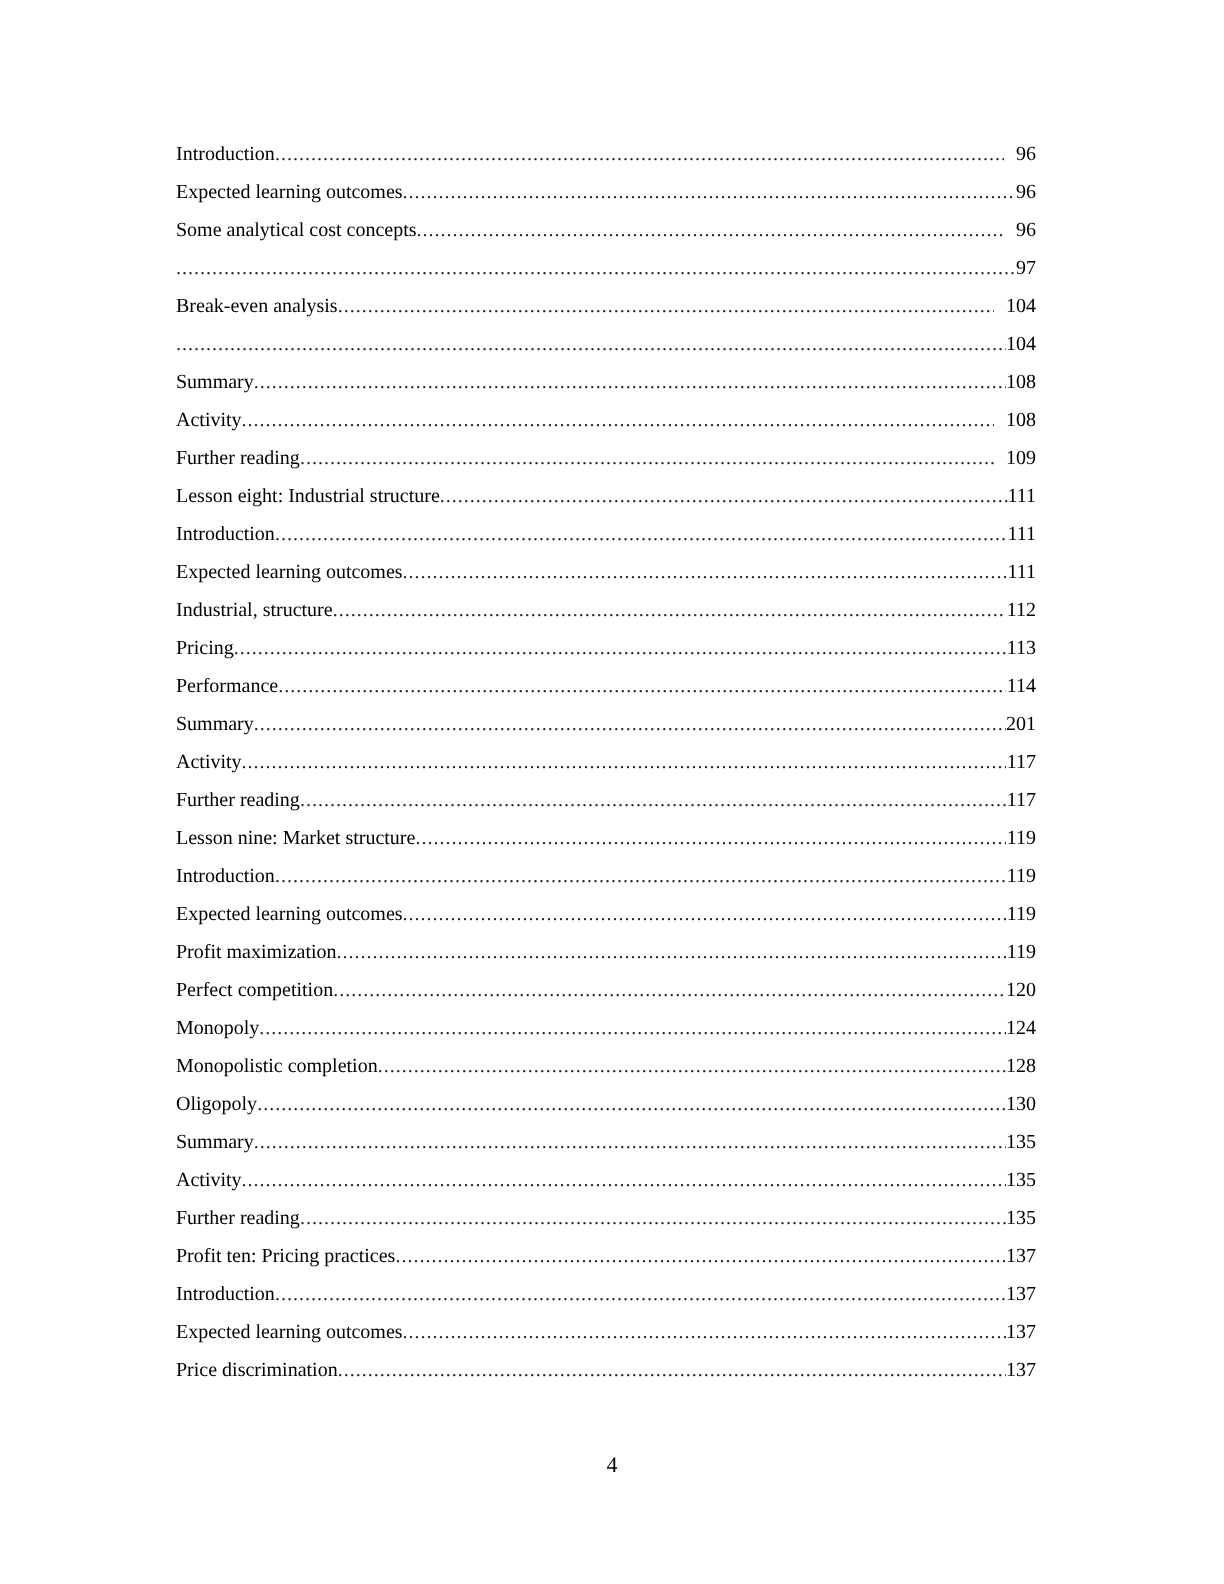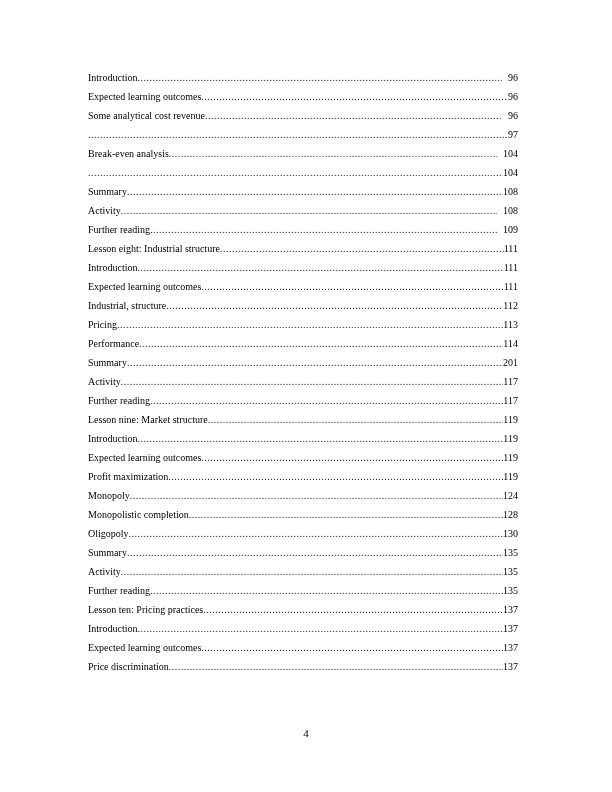--- a/index.html
+++ b/index.html
@@ -22,21 +22,21 @@
       <span class="label">Introduction</span>
       <span class="leader"></span>
       <span class="num">96</span>
     </div>
     <div class="row">
       <span class="label">Expected learning outcomes</span>
       <span class="leader"></span>
       <span class="num">96</span>
     </div>
     <div class="row gap">
-      <span class="label">Some analytical cost revenue</span>
+      <span class="label">Some analytical cost concepts</span>
       <span class="leader"></span>
       <span class="num">96</span>
     </div>
     <div class="row">
       <span class="leader"></span>
       <span class="num">97</span>
     </div>
     <div class="row gap">
       <span class="label">Break-even analysis</span>
       <span class="leader"></span>
@@ -120,20 +120,25 @@
       <span class="label">Expected learning outcomes</span>
       <span class="leader"></span>
       <span class="num">119</span>
     </div>
     <div class="row">
       <span class="label">Profit maximization</span>
       <span class="leader"></span>
       <span class="num">119</span>
     </div>
     <div class="row">
+      <span class="label">Perfect competition</span>
+      <span class="leader"></span>
+      <span class="num">120</span>
+    </div>
+    <div class="row">
       <span class="label">Monopoly</span>
       <span class="leader"></span>
       <span class="num">124</span>
     </div>
     <div class="row">
       <span class="label">Monopolistic completion</span>
       <span class="leader"></span>
       <span class="num">128</span>
     </div>
     <div class="row">
@@ -150,21 +155,21 @@
       <span class="label">Activity</span>
       <span class="leader"></span>
       <span class="num">135</span>
     </div>
     <div class="row">
       <span class="label">Further reading</span>
       <span class="leader"></span>
       <span class="num">135</span>
     </div>
     <div class="row">
-      <span class="label">Lesson ten: Pricing practices</span>
+      <span class="label">Profit ten: Pricing practices</span>
       <span class="leader"></span>
       <span class="num">137</span>
     </div>
     <div class="row">
       <span class="label">Introduction</span>
       <span class="leader"></span>
       <span class="num">137</span>
     </div>
     <div class="row">
       <span class="label">Expected learning outcomes</span>

